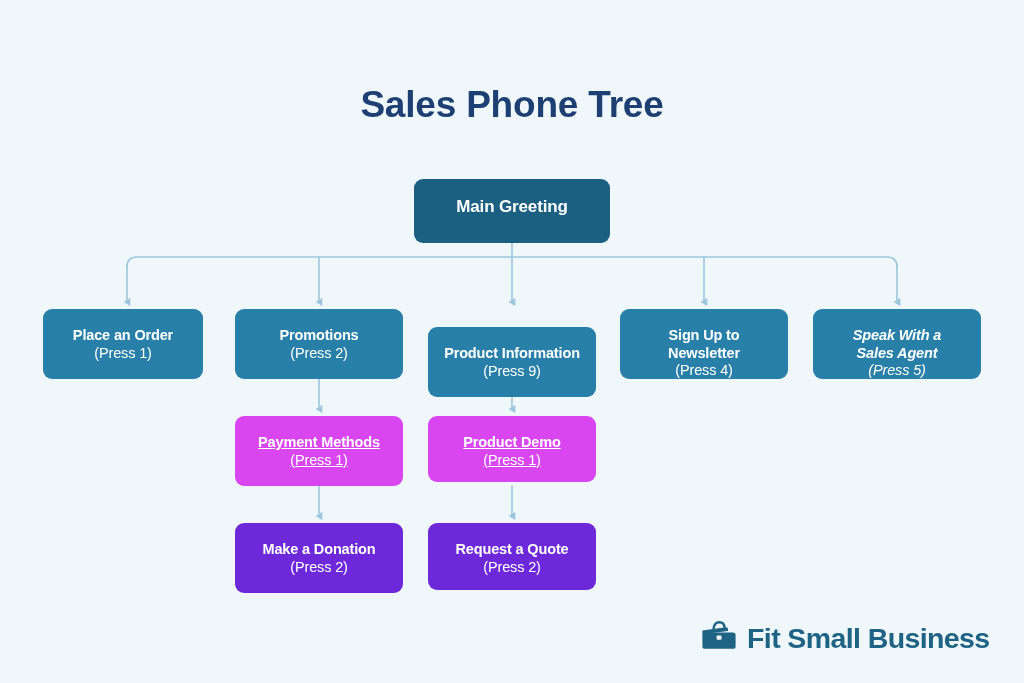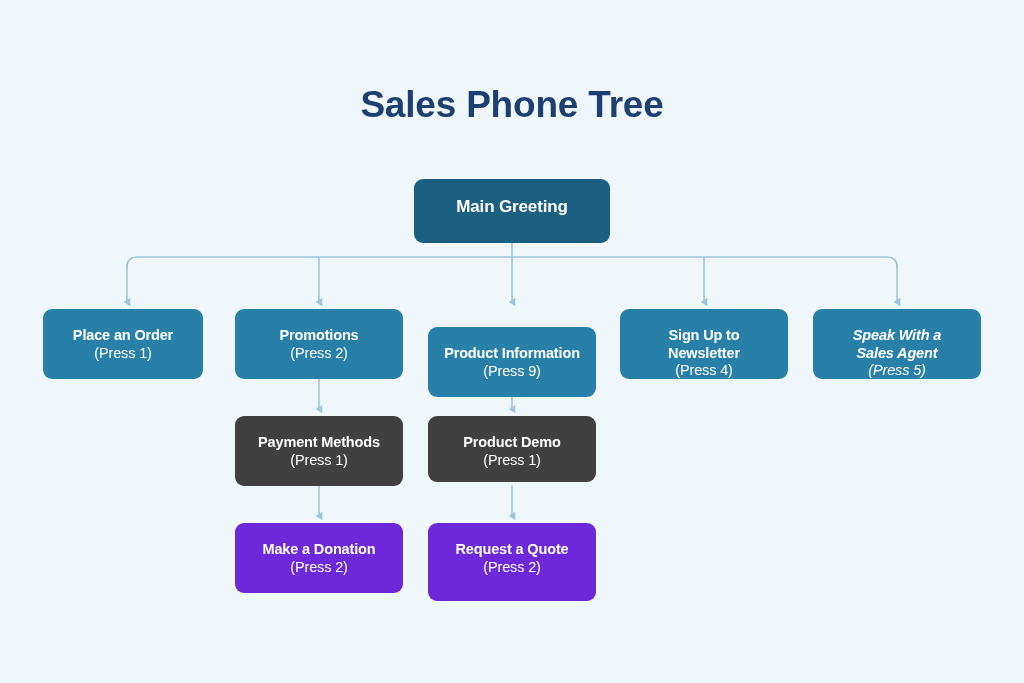--- a/index.html
+++ b/index.html
@@ -63,21 +63,21 @@
     letter-spacing: -0.15px;
   }
   .node .node-press {
     font-weight: normal;
     font-size: 14.5px;
     letter-spacing: -0.15px;
   }
 
   .level-0 { background: #1b5f81; }
   .level-1 { background: #2880a8; }
-  .level-2 { background: #404040; }
+  .level-2 { background: #d946ef; text-decoration: underline; }
   .level-3 { background: #6d28d9; }
 
   .level-0 .node-label { font-size: 17px; }
 
   
   #logo {
     position: absolute;
     left: 700px;
     top: 597px;
     display: flex;
@@ -161,19 +161,30 @@
   <div class="node level-2" style="left:428px; top:392px; width:168px; height:66px;">
     <span class="node-label">Product Demo</span>
     <span class="node-press">(Press 1)</span>
   </div>
 
   <div class="node level-3" style="left:235px; top:499px; width:168px; height:70px;">
     <span class="node-label">Make a Donation</span>
     <span class="node-press">(Press 2)</span>
   </div>
 
-  <div class="node level-3" style="left:428px; top:499px; width:168px; height:78px;">
+  <div class="node level-3" style="left:428px; top:499px; width:168px; height:67px;">
     <span class="node-label">Request a Quote</span>
     <span class="node-press">(Press 2)</span>
   </div>
 
+  <div id="logo">
+    <span style="display:block;">
+      <svg width="38" height="30" viewBox="0 0 38 30" aria-hidden="true">
+        <path d="M13.5 7.5 C14.2 3.2 16.4 1.2 19.4 1.2 C22.4 1.2 24.3 3.2 24.6 6.6" fill="none" stroke="#1f6384" stroke-width="2.4" stroke-linecap="round"></path>
+        <path d="M2.4 9.6 L25.8 6.2 C27.0 6.0 28.0 6.8 28.0 8.0 L28.0 10.0 L2.4 13.2 Z" fill="#1f6384"></path>
+        <rect x="2.4" y="11.4" width="33.2" height="16.4" rx="2.6" fill="#1f6384"></rect>
+        <rect x="16.6" y="14.4" width="5.0" height="4.4" rx="1.1" fill="#eff7fb"></rect>
+      </svg>
+    </span>
+    <span id="logo-text">Fit Small Business</span>
+  </div>
 
 </div>
 
 </body></html>

